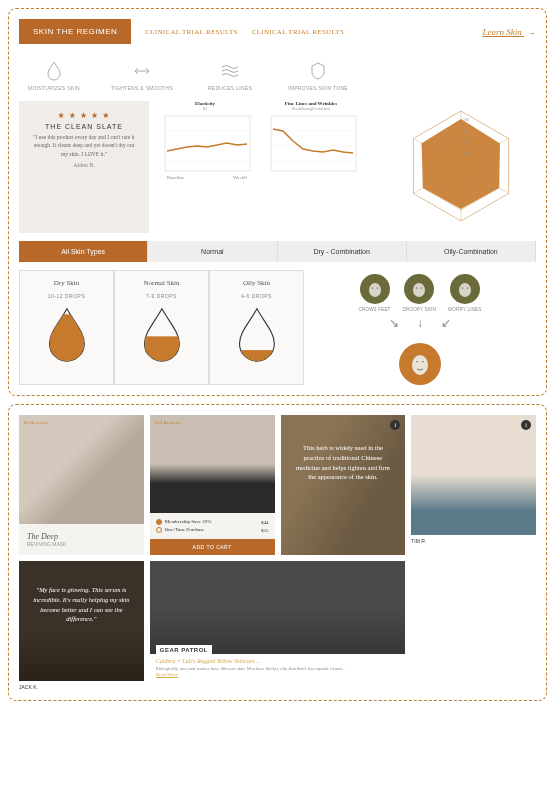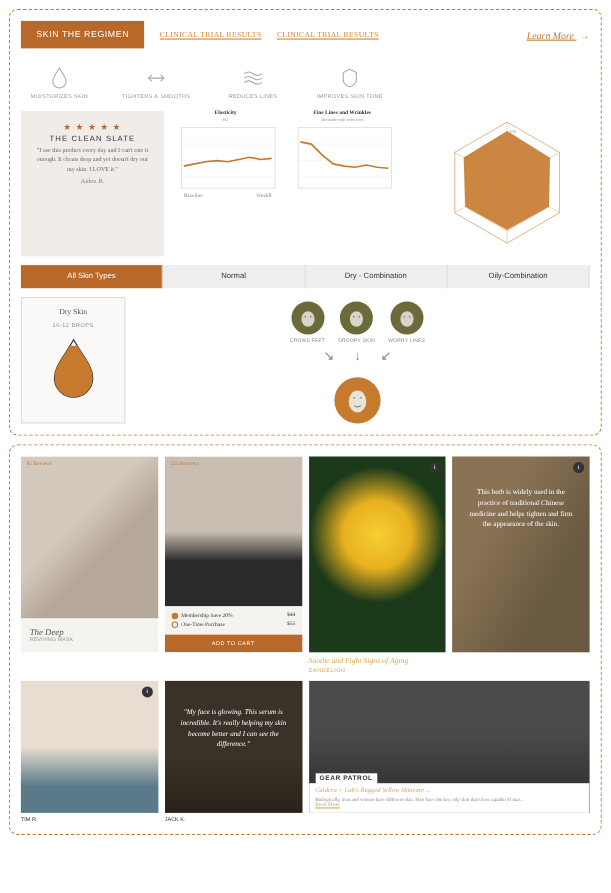--- a/index.html
+++ b/index.html
@@ -1,20 +1,20 @@
 <!DOCTYPE html>
 <html><head>
 <meta charset="utf-8">
 <style>
 *{box-sizing:border-box;margin:0;padding:0}
 body{font-family:Georgia,serif;background:#fff;width:555px;font-size:8px;color:#333}
 .panel{border:1.5px dashed #c57a2e;border-radius:8px;margin:8px;padding:10px}
 .topbar{display:flex;align-items:center;gap:14px;margin-bottom:8px}
 .btn-shop{background:#b8692a;color:#fff;padding:8px 14px;font-size:8px;letter-spacing:0.5px;font-family:Arial,sans-serif}
-.trial-link{color:#d08530;font-size:7px;letter-spacing:0.3px;text-decoration:underline}
+.trial-link{color:#d08530;font-size:7px;letter-spacing:0.3px;}
 .learn-more{color:#c57a2e;font-style:italic;font-size:9px;margin-left:auto;text-decoration:underline}
 .arrow{display:inline-block;margin-left:3px}
 .benefits-row{display:flex;gap:18px;margin:8px 0 10px}
 .ben{text-align:center;width:70px}
 .ben-icon{height:22px;display:flex;align-items:center;justify-content:center;color:#888;margin-bottom:3px}
 .ben-label{font-size:5px;letter-spacing:0.3px;color:#999;font-family:Arial,sans-serif}
 .mid-area{display:flex;gap:6px;margin-bottom:8px}
 .testimonial{background:#f0ede8;padding:10px 12px;width:130px;text-align:center}
 .stars{color:#b8692a;font-size:8px;letter-spacing:1px}
 .t-title{font-size:7px;letter-spacing:1px;margin:3px 0;font-family:Arial,sans-serif}
@@ -36,21 +36,21 @@
 .faces{display:flex;flex-direction:column;align-items:center;flex:1;padding-top:4px}
 .face-row{display:flex;gap:12px}
 .face{text-align:center}
 .face-circ{width:30px;height:30px;border-radius:50%;background:#6a6a3a;display:flex;align-items:center;justify-content:center;margin:0 auto 3px}
 .face-label{font-size:4.5px;color:#888;letter-spacing:0.2px;font-family:Arial,sans-serif}
 .face-big{width:42px;height:42px;border-radius:50%;background:#c57a2e;display:flex;align-items:center;justify-content:center;margin-top:8px}
 .arrows-row{display:flex;gap:18px;margin:4px 0}
 .curved-arrow{font-size:12px;color:#888}
 .grid{display:grid;grid-template-columns:repeat(4,1fr);gap:6px}
 .card{background:#eee;position:relative;height:120px;overflow:hidden}
-.card-tall{height:178px}
+.card-tall{height:140px}
 .card-label-below{font-size:5px;margin-top:3px;font-family:Arial,sans-serif}
 .review-badge{position:absolute;top:5px;left:5px;font-size:5px;color:#c57a2e}
 .info-dot{position:absolute;top:5px;right:5px;width:10px;height:10px;border-radius:50%;background:#333;color:#fff;font-size:6px;display:flex;align-items:center;justify-content:center}
 .deep-card{background:#f5f3f0;display:flex;flex-direction:column}
 .deep-img{flex:1;background:linear-gradient(135deg,#d4c9bd 40%,#b5a89a 60%)}
 .deep-footer{padding:8px;font-size:8px;font-style:italic;color:#555}
 .deep-sub{font-size:5px;font-style:normal;color:#999;font-family:Arial,sans-serif}
 .base-card{background:#f5f3f0;display:flex;flex-direction:column}
 .base-img{flex:1;background:linear-gradient(180deg,#c9beb1 50%,#2a2a2a 70%)}
 .base-opts{padding:4px 6px;font-size:5px}
@@ -75,21 +75,21 @@
 </head>
 <body>
 
 <div class="panel">
 
   <div class="topbar">
     <div class="btn-shop">SKIN THE REGIMEN</div>
     <div class="trial-link">CLINICAL TRIAL RESULTS</div>
     <div class="trial-link">CLINICAL TRIAL RESULTS</div>
     <div class="learn-more">
-      <span>Learn More</span>
+      <span>Learn Skin</span>
       <span class="arrow">→</span>
     </div>
   </div>
 
   <div style="display:flex">
     <div class="benefits-row">
       <div class="ben">
         <div class="ben-icon">
             <svg width="16" height="20" viewBox="0 0 16 20">
               <path d="M8 1 C5 6 2 9 2 13 A6 6 0 0 0 14 13 C14 9 11 6 8 1 Z" fill="none" stroke="#aaa" stroke-width="1"></path>
@@ -196,20 +196,46 @@
       <svg class="drop-svg" viewBox="0 0 50 60">
           <defs>
             <clipPath id="d1">
               <path d="M25 2 C16 18 6 28 6 40 A19 19 0 0 0 44 40 C44 28 34 18 25 2 Z"></path>
             </clipPath>
           </defs>
           <path d="M25 2 C16 18 6 28 6 40 A19 19 0 0 0 44 40 C44 28 34 18 25 2 Z" fill="none" stroke="#333" stroke-width="1.2"></path>
           <rect x="0" y="8" width="50" height="52" fill="#c57a2e" clip-path="url(#d1)"></rect>
         </svg>
     </div>
+    <div class="drop-card">
+      <div class="dc-title">Normal Skin</div>
+      <div class="dc-drops">7-9 DROPS</div>
+      <svg class="drop-svg" viewBox="0 0 50 60">
+          <defs>
+            <clipPath id="d2">
+              <path d="M25 2 C16 18 6 28 6 40 A19 19 0 0 0 44 40 C44 28 34 18 25 2 Z"></path>
+            </clipPath>
+          </defs>
+          <path d="M25 2 C16 18 6 28 6 40 A19 19 0 0 0 44 40 C44 28 34 18 25 2 Z" fill="none" stroke="#333" stroke-width="1.2"></path>
+          <rect x="0" y="32" width="50" height="28" fill="#c57a2e" clip-path="url(#d2)"></rect>
+        </svg>
+    </div>
+    <div class="drop-card">
+      <div class="dc-title">Oily Skin</div>
+      <div class="dc-drops">4-6 DROPS</div>
+      <svg class="drop-svg" viewBox="0 0 50 60">
+          <defs>
+            <clipPath id="d3">
+              <path d="M25 2 C16 18 6 28 6 40 A19 19 0 0 0 44 40 C44 28 34 18 25 2 Z"></path>
+            </clipPath>
+          </defs>
+          <path d="M25 2 C16 18 6 28 6 40 A19 19 0 0 0 44 40 C44 28 34 18 25 2 Z" fill="none" stroke="#333" stroke-width="1.2"></path>
+          <rect x="0" y="47" width="50" height="13" fill="#c57a2e" clip-path="url(#d3)"></rect>
+        </svg>
+    </div>
 
     <div class="faces">
       <div class="face-row">
         <div class="face">
           <div class="face-circ">
               <svg width="20" height="20" viewBox="0 0 20 20">
                 <ellipse cx="10" cy="11" rx="6" ry="7" fill="#d8d4c8"></ellipse>
                 <circle cx="7.5" cy="9" r="0.6" fill="#333"></circle>
                 <circle cx="12.5" cy="9" r="0.6" fill="#333"></circle>
               </svg>
@@ -274,29 +300,20 @@
           <span>$44</span>
         </div>
         <div class="opt-row">
           <span><span class="radio"></span><span>One-Time Purchase</span></span>
           <span>$55</span>
         </div>
       </div>
       <div class="add-cart">ADD TO CART</div>
     </div>
 
-    <div style="position:relative">
-      <div class="card card-tall dandelion">
-        <div class="info-dot">i</div>
-      </div>
-      <div class="gold-overlay" style="position:static;padding:4px 0 0">
-        <div class="gold-title">Soothe and Fight Signs of Aging</div>
-        <div class="gold-sub">DANDELION</div>
-      </div>
-    </div>
 
     <div style="position:relative">
       <div class="card card-tall herb-card">
         <div class="info-dot">i</div>
         <span>This herb is widely used in the practice of traditional Chinese medicine and helps tighten and firm the appearance of the skin.</span>
       </div>
     </div>
 
     <div>
       <div class="card man1">

